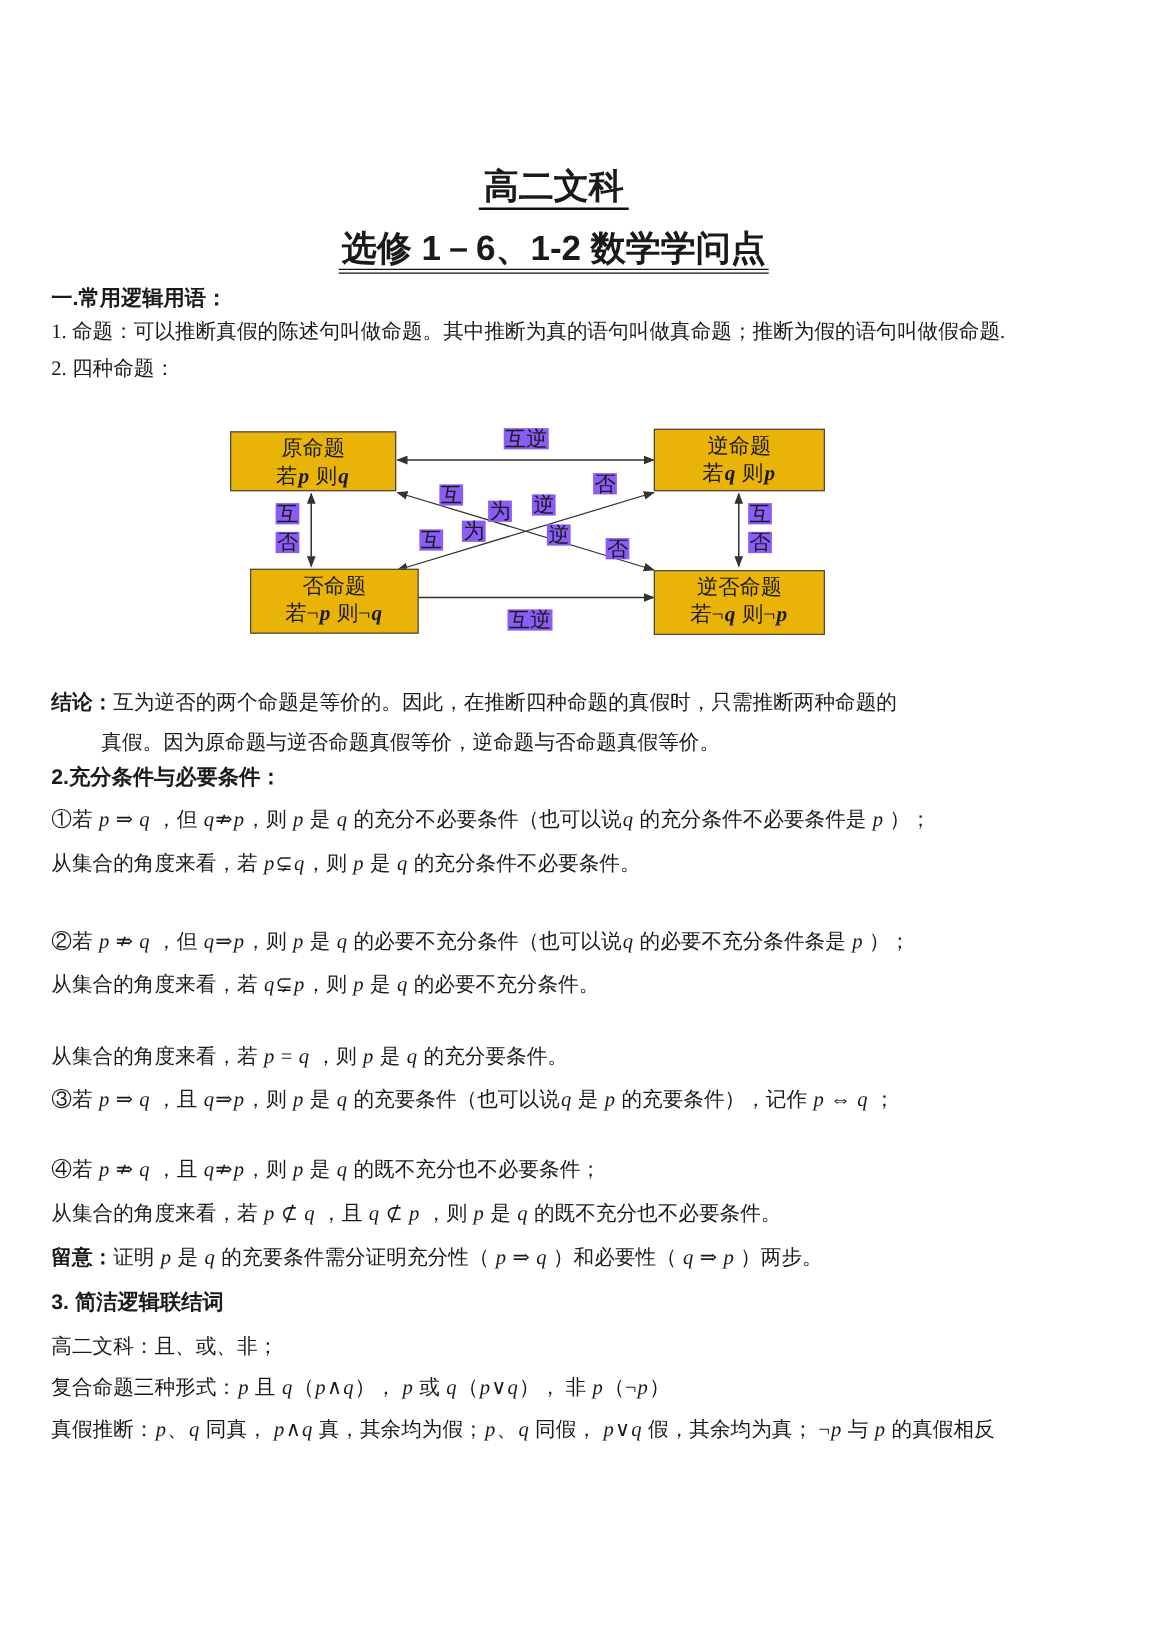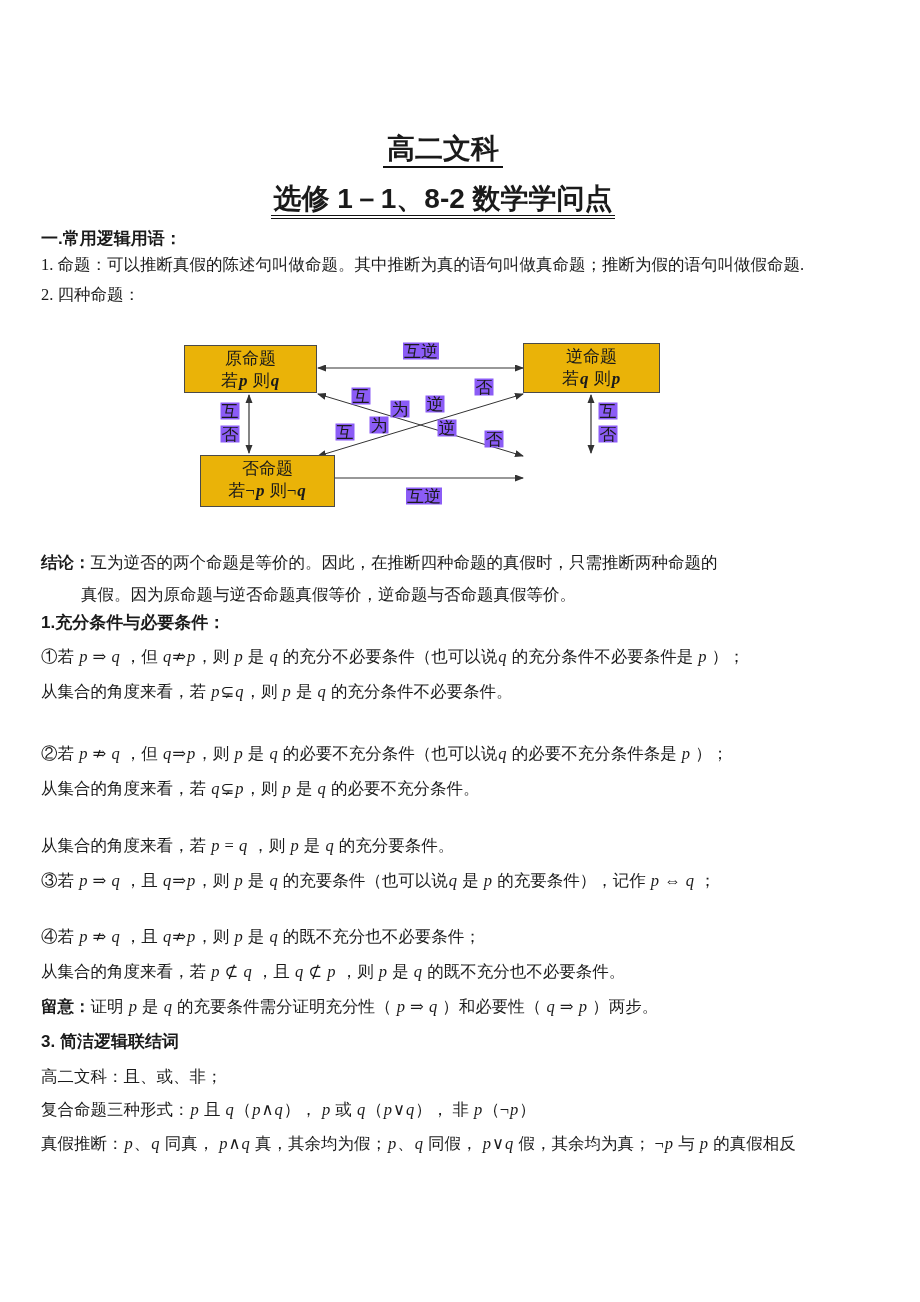--- a/index.html
+++ b/index.html
@@ -84,21 +84,21 @@
     font-weight:bold;
     font-family:Liberation Sans, sans-serif;
   }
 </style>
 </head>
 <body>
 
 <div class="page">
 
   <h1 class="doc-title"><span>高二文科</span></h1>
-  <h2 class="doc-subtitle"><span>选修 1－1、8-2 数学学问点</span></h2>
+  <h2 class="doc-subtitle"><span>选修 1－6、1-2 数学学问点</span></h2>
 
   <p class="hb">一.常用逻辑用语：</p>
   <p class="body-line">1. 命题：可以推断真假的陈述句叫做命题。其中推断为真的语句叫做真命题；推断为假的语句叫做假命题.</p>
   <p class="body-line">2. 四种命题：</p>
 
   <div class="diagram">
     <svg width="560" height="195" viewBox="0 0 560 195">
       <defs>
         <marker id="ah-e" markerWidth="9" markerHeight="8" refX="8" refY="3.5" orient="auto" markerUnits="userSpaceOnUse">
           <path d="M0,0 L9,3.5 L0,7 z" fill="#333"></path>
@@ -120,20 +120,24 @@
       <div>若<i class="m">p</i> 则<i class="m">q</i></div>
     </div>
     <div class="dbox tr">
       <div>逆命题</div>
       <div>若<i class="m">q</i> 则<i class="m">p</i></div>
     </div>
     <div class="dbox bl">
       <div>否命题</div>
       <div>若¬<i class="m">p</i> 则¬<i class="m">q</i></div>
     </div>
+    <div class="dbox br">
+      <div>逆否命题</div>
+      <div>若¬<i class="m">q</i> 则¬<i class="m">p</i></div>
+    </div>
 
     <span class="dlabel" style="left:275px;top:16px;">互逆</span>
     <span class="dlabel" style="left:278px;top:161px;">互逆</span>
 
     <span class="dlabel" style="left:84px;top:76px;">互</span>
     <span class="dlabel" style="left:84px;top:99px;">否</span>
     <span class="dlabel" style="left:462px;top:76px;">互</span>
     <span class="dlabel" style="left:462px;top:99px;">否</span>
 
     <span class="dlabel" style="left:215px;top:61px;">互</span>
@@ -144,21 +148,21 @@
     <span class="dlabel" style="left:233px;top:90px;">为</span>
     <span class="dlabel" style="left:301px;top:93px;">逆</span>
     <span class="dlabel" style="left:348px;top:104px;">否</span>
   </div>
 
   <div class="conclusion">
     <p><span class="bold-prefix">结论：</span><span>互为逆否的两个命题是等价的。因此，在推断四种命题的真假时，只需推断两种命题的</span></p>
     <p class="l2">真假。因为原命题与逆否命题真假等价，逆命题与否命题真假等价。</p>
   </div>
 
-  <p class="hb sec2-head">1.充分条件与必要条件：</p>
+  <p class="hb sec2-head">2.充分条件与必要条件：</p>
 
   <div class="cond i1">
     <p>①若 <i class="m">p</i> ⇒ <i class="m">q</i> ，但 <i class="m">q</i>⇏<i class="m">p</i>，则 <i class="m">p</i> 是 <i class="m">q</i> 的充分不必要条件（也可以说<i class="m">q</i> 的充分条件不必要条件是 <i class="m">p</i> ）；</p>
     <p>从集合的角度来看，若 <i class="m">p</i>⊊<i class="m">q</i>，则 <i class="m">p</i> 是 <i class="m">q</i> 的充分条件不必要条件。</p>
   </div>
 
   <div class="cond i2">
     <p>②若 <i class="m">p</i> ⇏ <i class="m">q</i> ，但 <i class="m">q</i>⇒<i class="m">p</i>，则 <i class="m">p</i> 是 <i class="m">q</i> 的必要不充分条件（也可以说<i class="m">q</i> 的必要不充分条件条是 <i class="m">p</i> ）；</p>
     <p>从集合的角度来看，若 <i class="m">q</i>⊊<i class="m">p</i>，则 <i class="m">p</i> 是 <i class="m">q</i> 的必要不充分条件。</p>
   </div>

